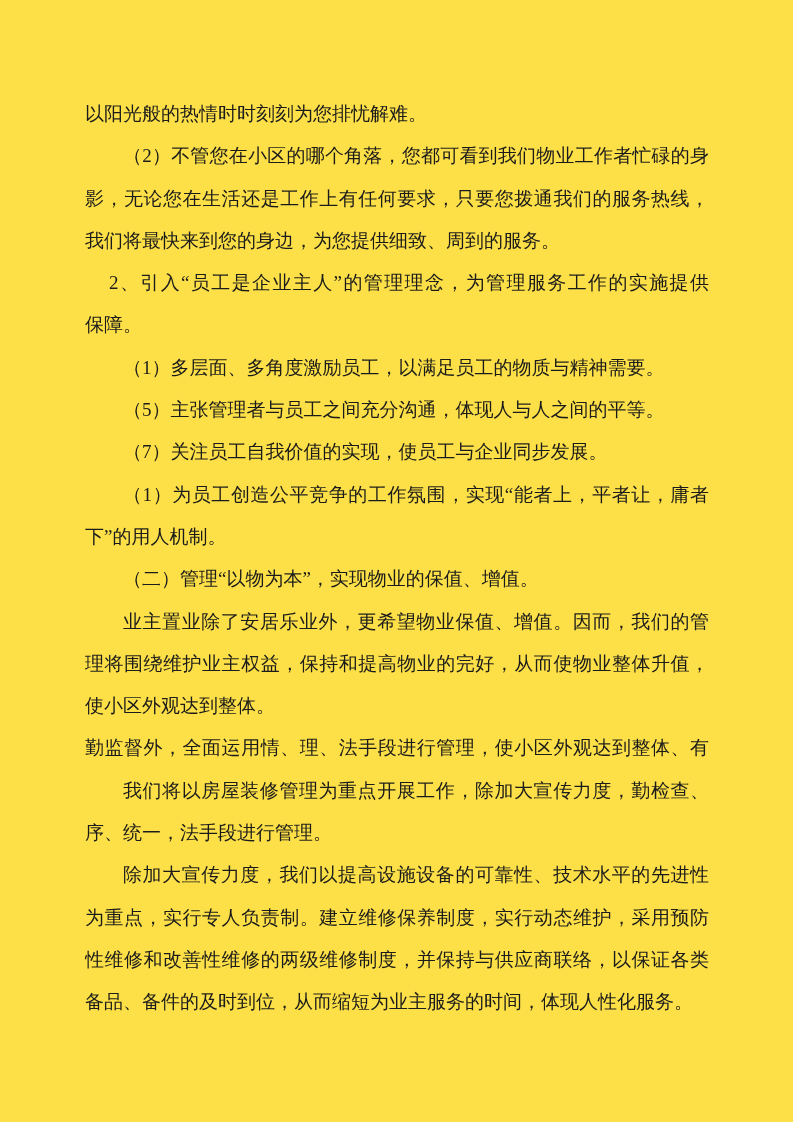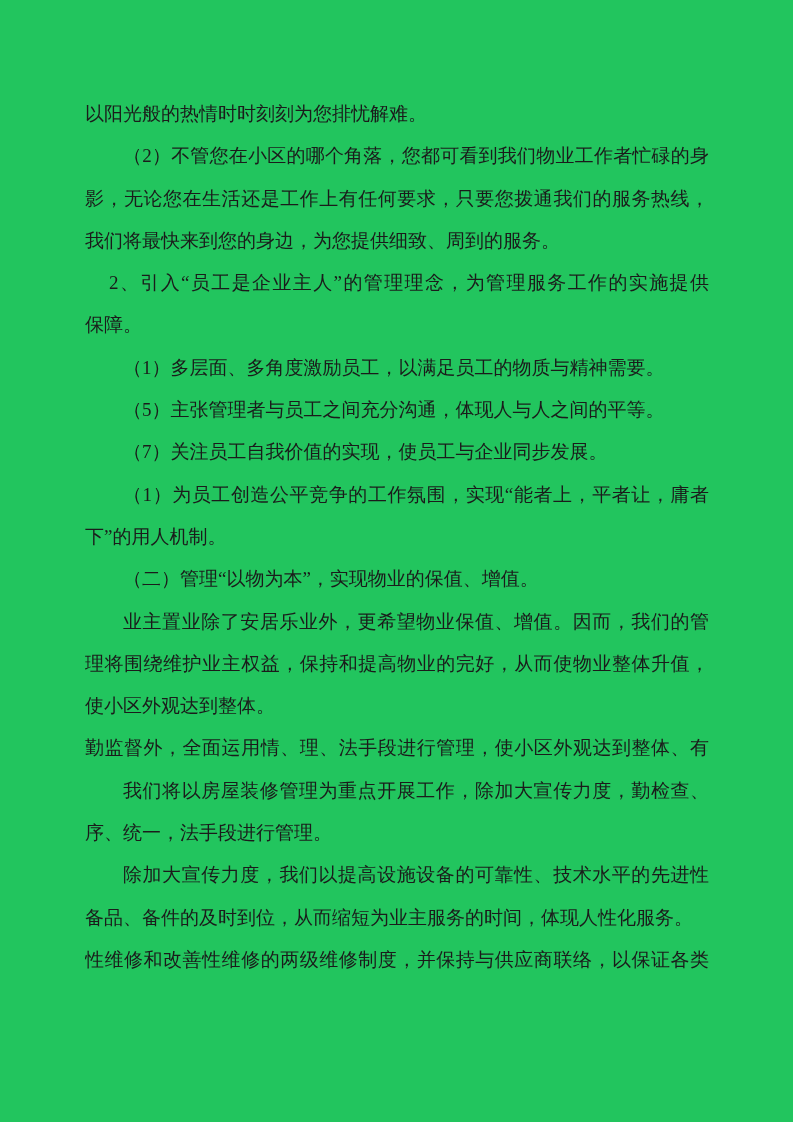--- a/index.html
+++ b/index.html
@@ -4,21 +4,21 @@
   <style>
     html, body {
       margin: 0;
       padding: 0;
       background: #ffffff;
     }
     .page {
       position: relative;
       width: 793px;
       height: 1122px;
-      background: #22c55e;
+      background: #fde047;
       box-sizing: border-box;
       padding: 93px 84px 0 85px;
       font-family: "Liberation Serif", "DejaVu Serif", serif;
       color: #1b1b1b;
       overflow: hidden;
     }
     .paragraph { margin: 0; padding: 0; }
     .line {
       font-size: 19px;
       line-height: 42.3px;
@@ -83,17 +83,18 @@
   </div>
 
   <div class="paragraph">
     <div class="line">勤监督外，全面运用情、理、法手段进行管理，使小区外观达到整体、有</div>
     <div class="line ind-2">我们将以房屋装修管理为重点开展工作，除加大宣传力度，勤检查、</div>
     <div class="line para-end">序、统一，法手段进行管理。</div>
   </div>
 
   <div class="paragraph">
     <div class="line ind-2">除加大宣传力度，我们以提高设施设备的可靠性、技术水平的先进性</div>
+    <div class="line">为重点，实行专人负责制。建立维修保养制度，实行动态维护，采用预防</div>
+    <div class="line">性维修和改善性维修的两级维修制度，并保持与供应商联络，以保证各类</div>
     <div class="line para-end">备品、备件的及时到位，从而缩短为业主服务的时间，体现人性化服务。</div>
-    <div class="line">性维修和改善性维修的两级维修制度，并保持与供应商联络，以保证各类</div>
   </div>
 
 </div>
 
 </body></html>

